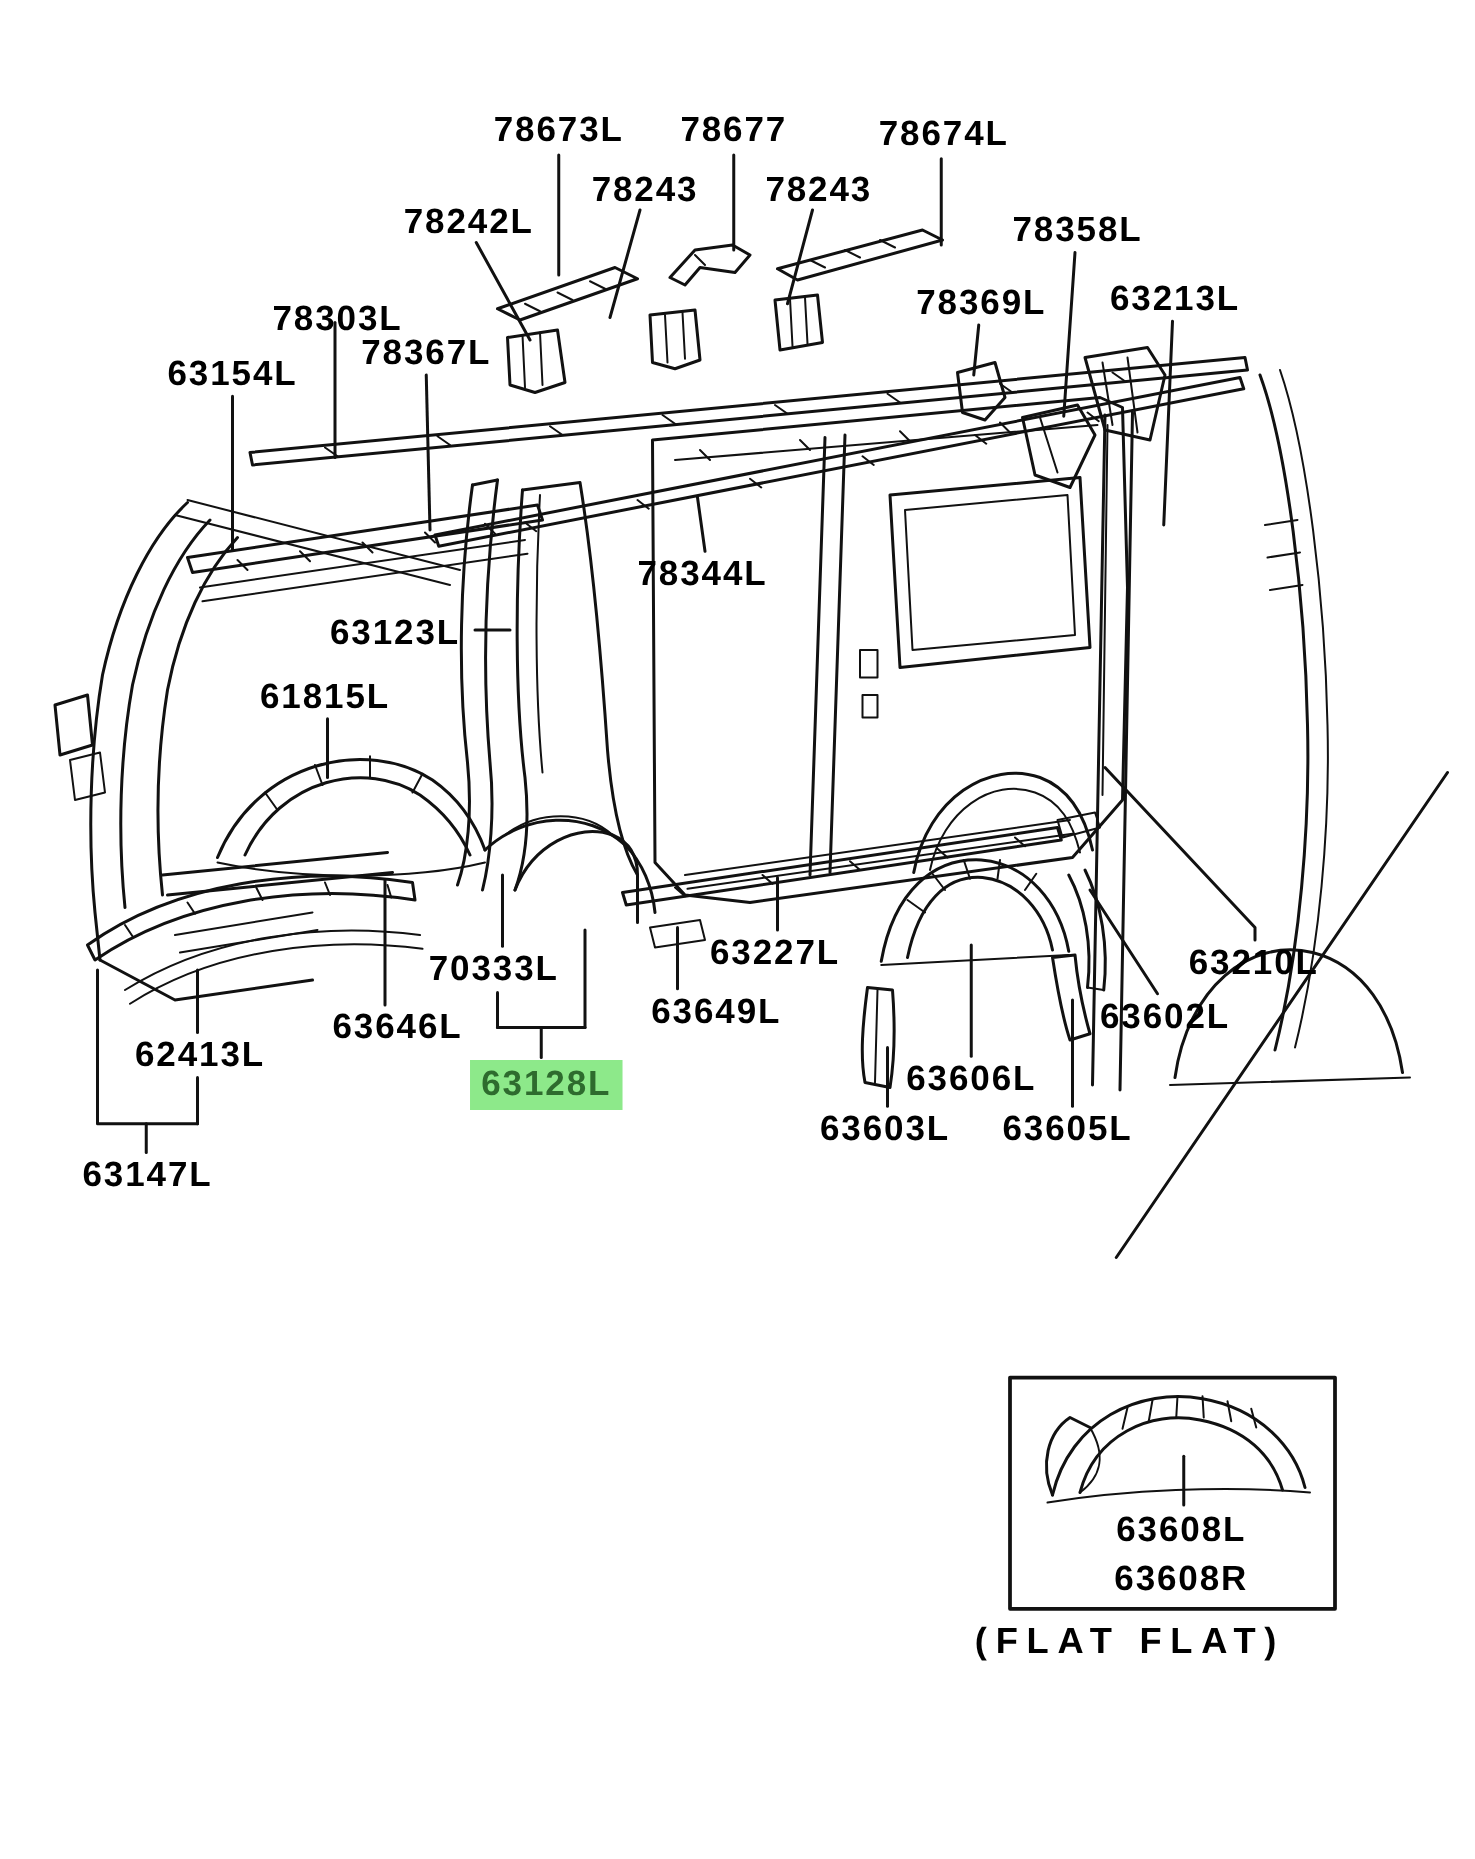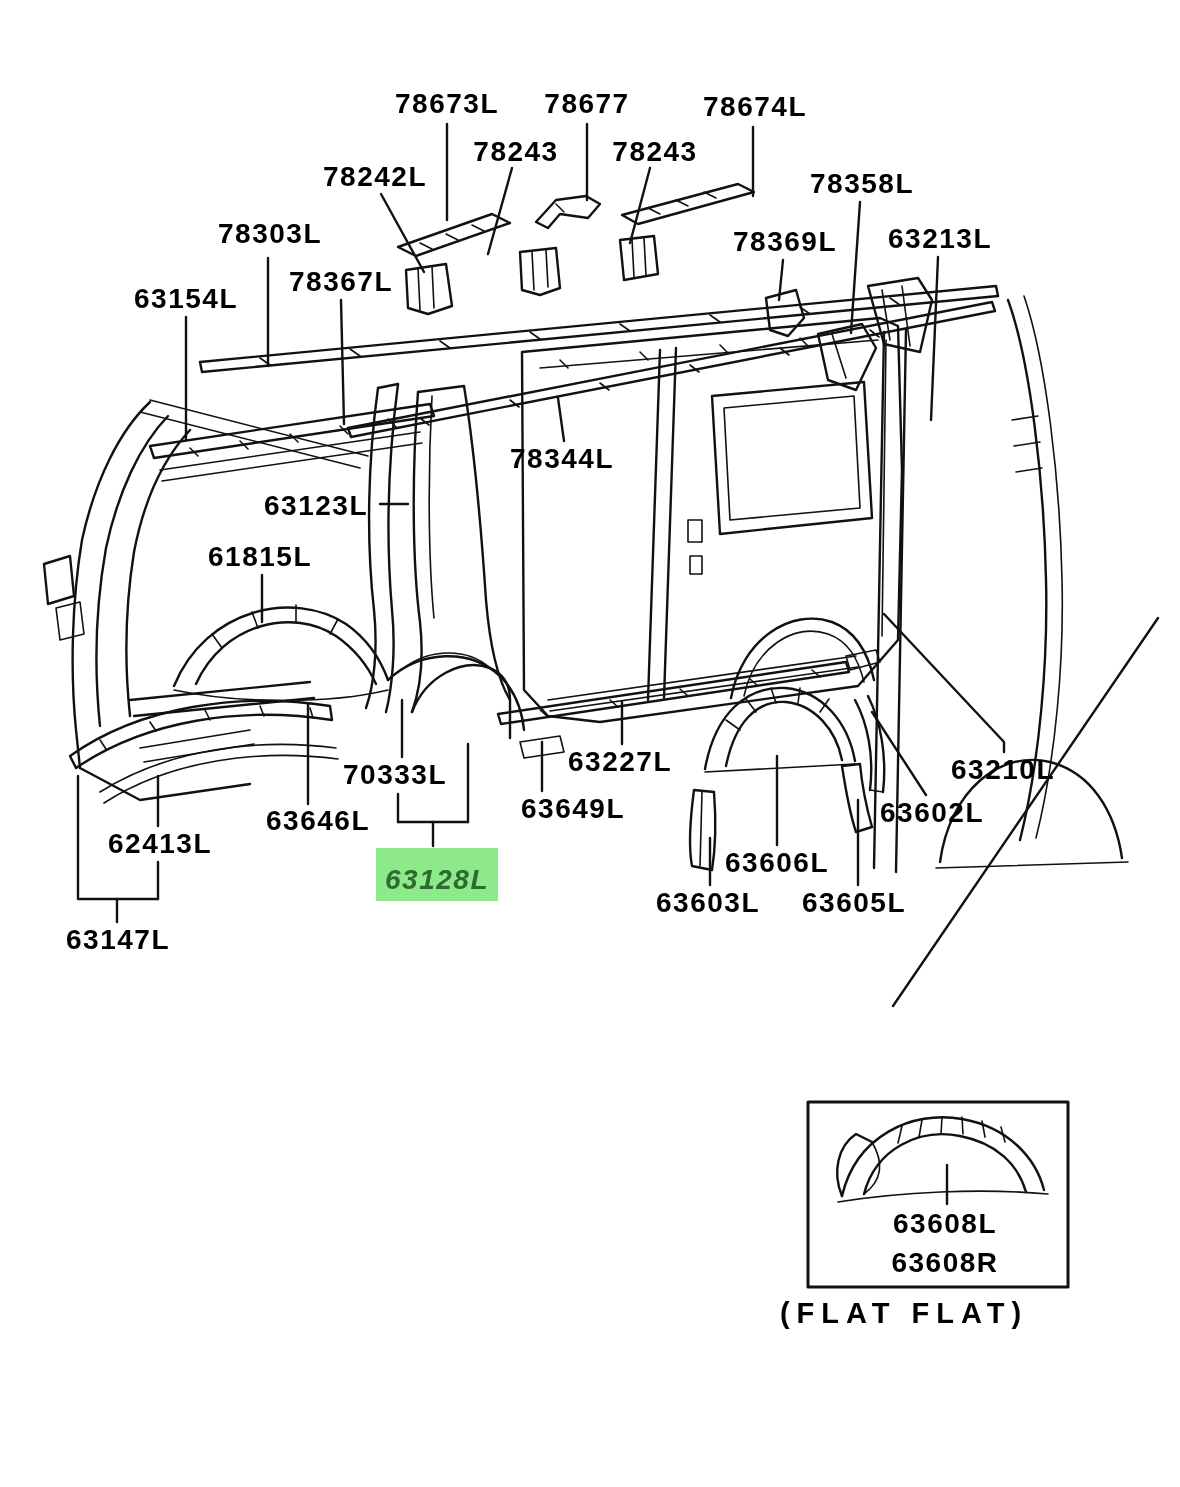--- a/index.html
+++ b/index.html
@@ -23,22 +23,21 @@
     font-weight:bold;
     font-size:28px;
     line-height:1;
     letter-spacing:1.5px;
     color:#000000;
     white-space:nowrap;
   }
   .label.highlight{
     background:var(--hl-bg,#8DE98A);
     color:var(--hl-fg,#2e6b2e);
-    padding:18px 9px 7px;
-    font-style:italic;
+    padding:5px 9px 7px;
   }
   .label.caption{letter-spacing:7px;font-size:29px;}
   .label.code{font-size:16px;letter-spacing:3px;color:#3b82f6;}
 </style>
 </head>
 <body>
 
 <div class="canvas">
 
   <svg class="art" viewBox="0 0 1180 1487" aria-hidden="true">
@@ -207,21 +206,21 @@
   </svg>
 
   <div>
       <div class="label" style="left: 447px; top: 90px;">78673L</div>
       <div class="label" style="left: 587px; top: 90px;">78677</div>
       <div class="label" style="left: 755px; top: 93px;">78674L</div>
       <div class="label" style="left: 516px; top: 138px;">78243</div>
       <div class="label" style="left: 655px; top: 138px;">78243</div>
       <div class="label" style="left: 375px; top: 163px;">78242L</div>
       <div class="label" style="left: 862px; top: 170px;">78358L</div>
-      <div class="label" style="left: 270px; top: 220px;">78303L</div>
+      <div class="label" style="left: 270px; top: 241px;">78303L</div>
       <div class="label" style="left: 940px; top: 225px;">63213L</div>
       <div class="label" style="left: 341px; top: 268px;">78367L</div>
       <div class="label" style="left: 785px; top: 228px;">78369L</div>
       <div class="label" style="left: 186px; top: 285px;">63154L</div>
       <div class="label" style="left: 562px; top: 445px;">78344L</div>
       <div class="label" style="left: 316px; top: 492px;">63123L</div>
       <div class="label" style="left: 260px; top: 543px;">61815L</div>
       <div class="label" style="left: 620px; top: 748px;">63227L</div>
       <div class="label" style="left: 395px; top: 761px;">70333L</div>
       <div class="label" style="left: 1003px; top: 756px;">63210L</div>

